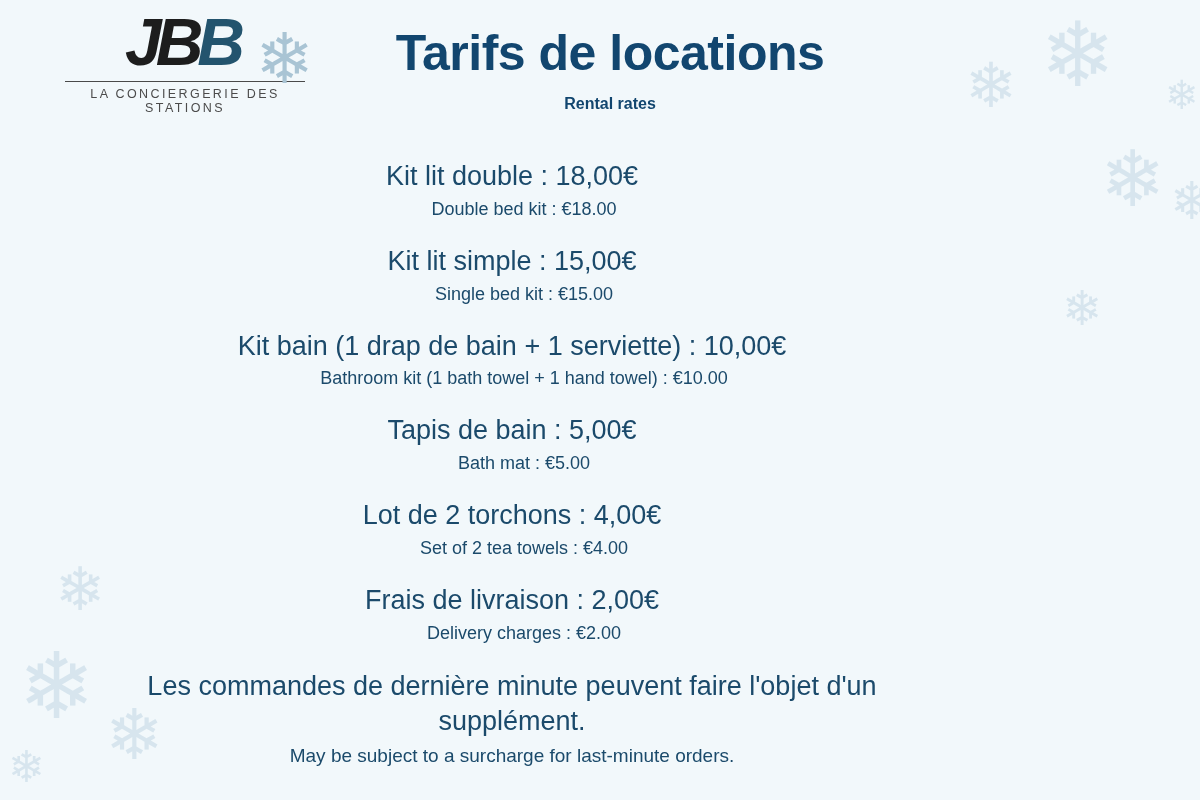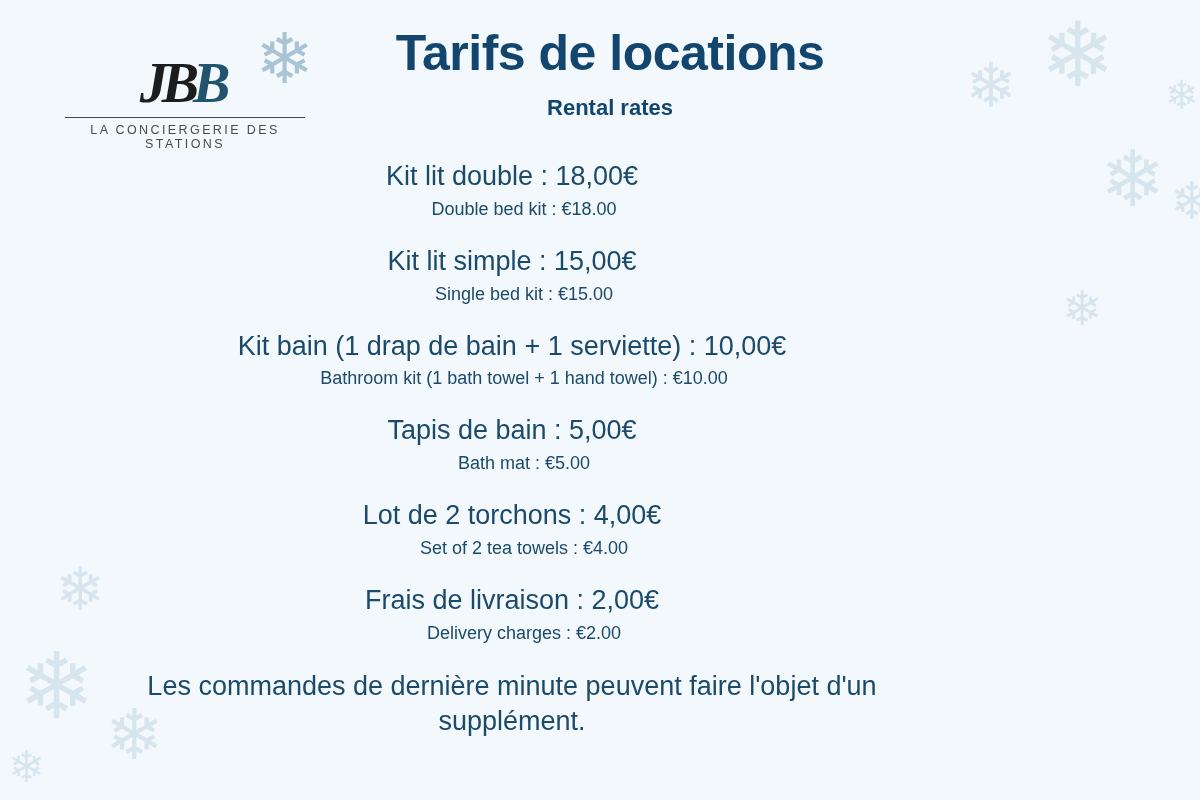--- a/index.html
+++ b/index.html
@@ -34,29 +34,28 @@
   .logo-block {
     position: absolute;
     left: 50px;
     top: 8px;
     width: 270px;
     height: 135px;
     z-index: 2;
     text-align: center;
   }
   .logo-mark {
-    font-family: Liberation Serif, serif;
+    font-family: Liberation Sans, sans-serif;
     font-style: italic;
-    font-size: 56px;
+    font-size: 66px;
     font-weight: 700;
     letter-spacing: -6px;
     color: #1d1d1d;
     line-height: 1.05;
     margin-left: -6px;
-    margin-top: 46px;
   }
   .logo-mark .b2 {
     color: #23546e;
   }
   .logo-flake {
     position: absolute;
     right: 6px;
     top: 16px;
     font-size: 70px;
     color: #a9c4d4;
@@ -87,21 +86,21 @@
   .title {
     font-size: 50px;
     font-weight: 700;
     color: #12466f;
     letter-spacing: -0.5px;
     line-height: 1.1;
     margin: 0;
   }
   .subtitle {
     margin-top: 14px;
-    font-size: 22px;
+    font-size: 16px;
     font-weight: 700;
     color: #12466f;
   }
 
   
   .list {
     position: absolute;
     top: 160px;
     left: 0;
     width: 1024px;
@@ -191,14 +190,15 @@
     <div class="item">
       <div class="item-fr">Lot de 2 torchons : 4,00€</div>
       <div class="item-en">Set of 2 tea towels : €4.00</div>
     </div>
     <div class="item">
       <div class="item-fr">Frais de livraison : 2,00€</div>
       <div class="item-en">Delivery charges : €2.00</div>
     </div>
     <div class="note">
       <div class="note-fr">Les commandes de dernière minute peuvent faire l'objet d'un supplément.</div>
+      <div class="note-en">May be subject to a surcharge for last-minute orders.</div>
     </div>
   </div>
 
 </body></html>

